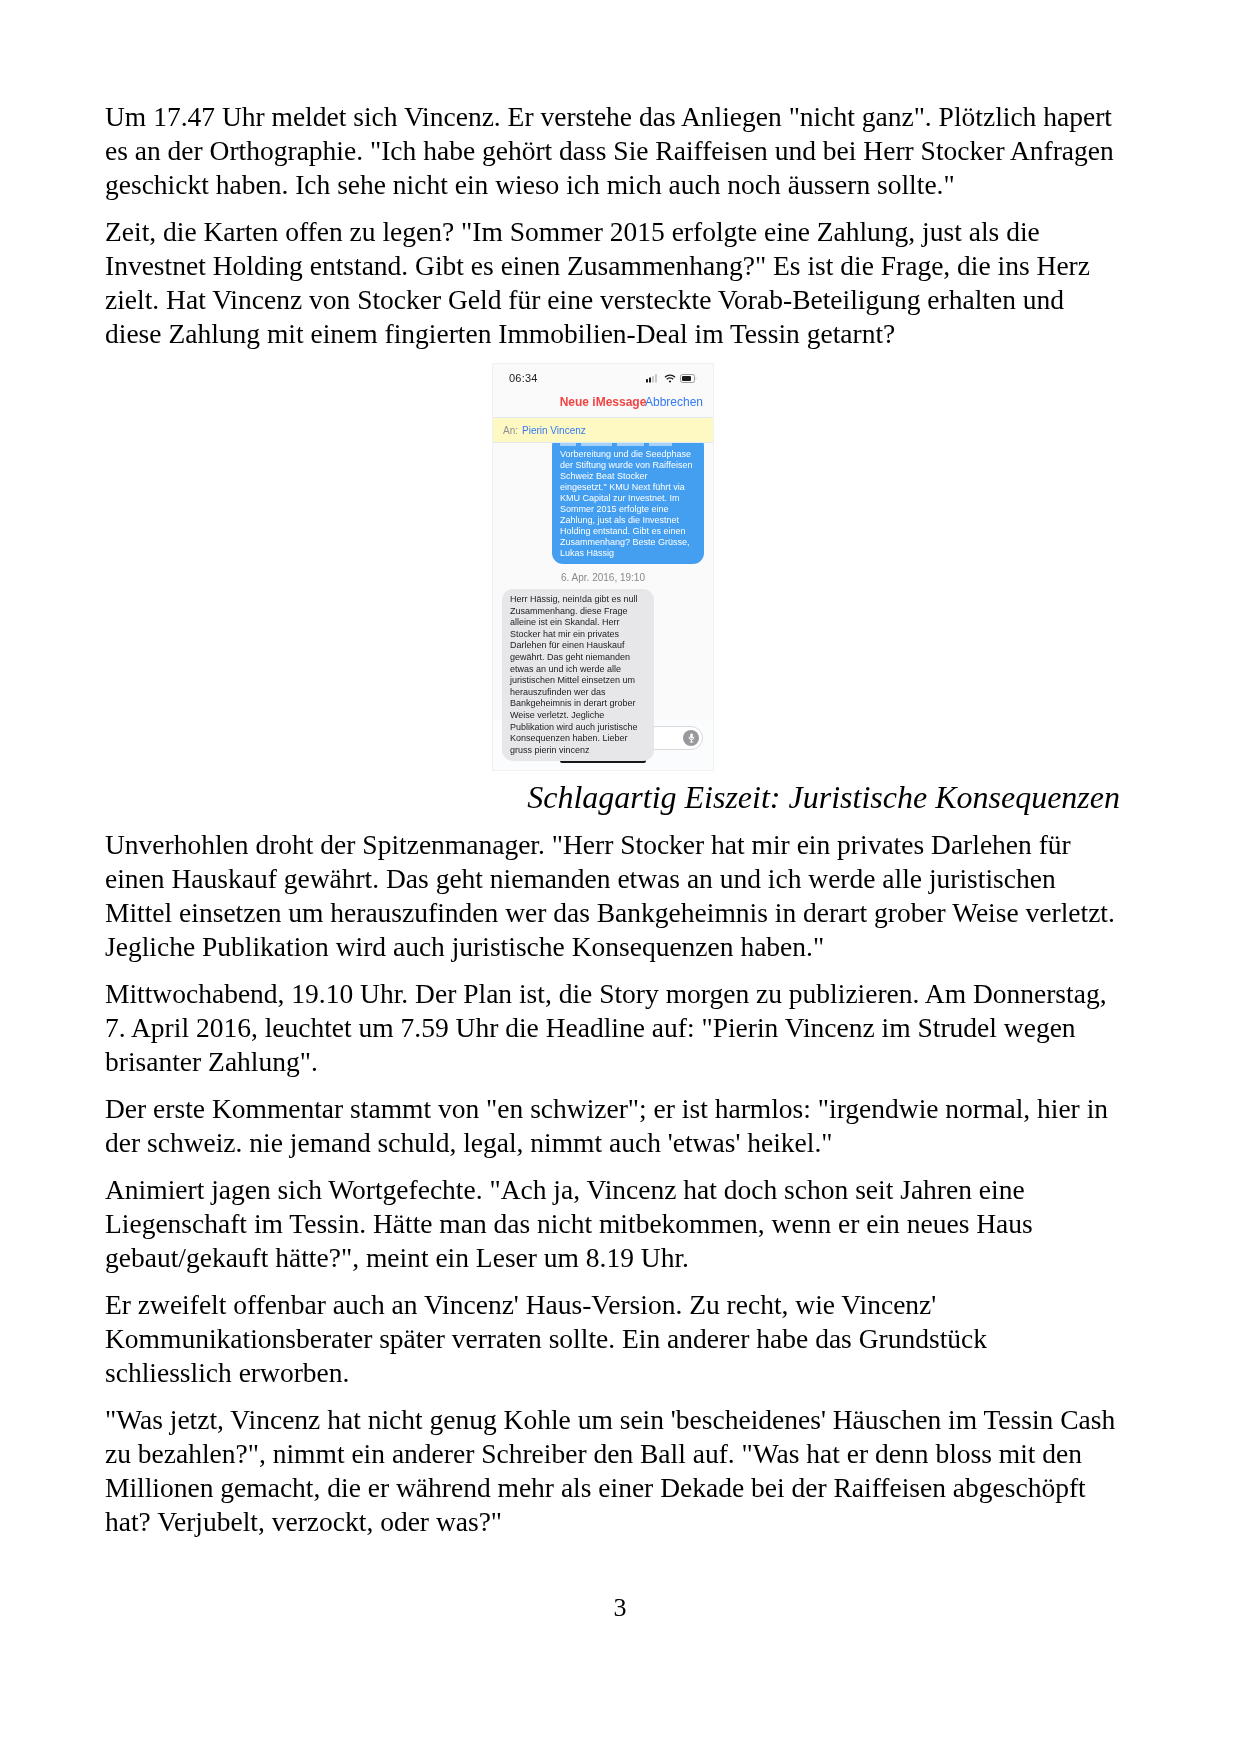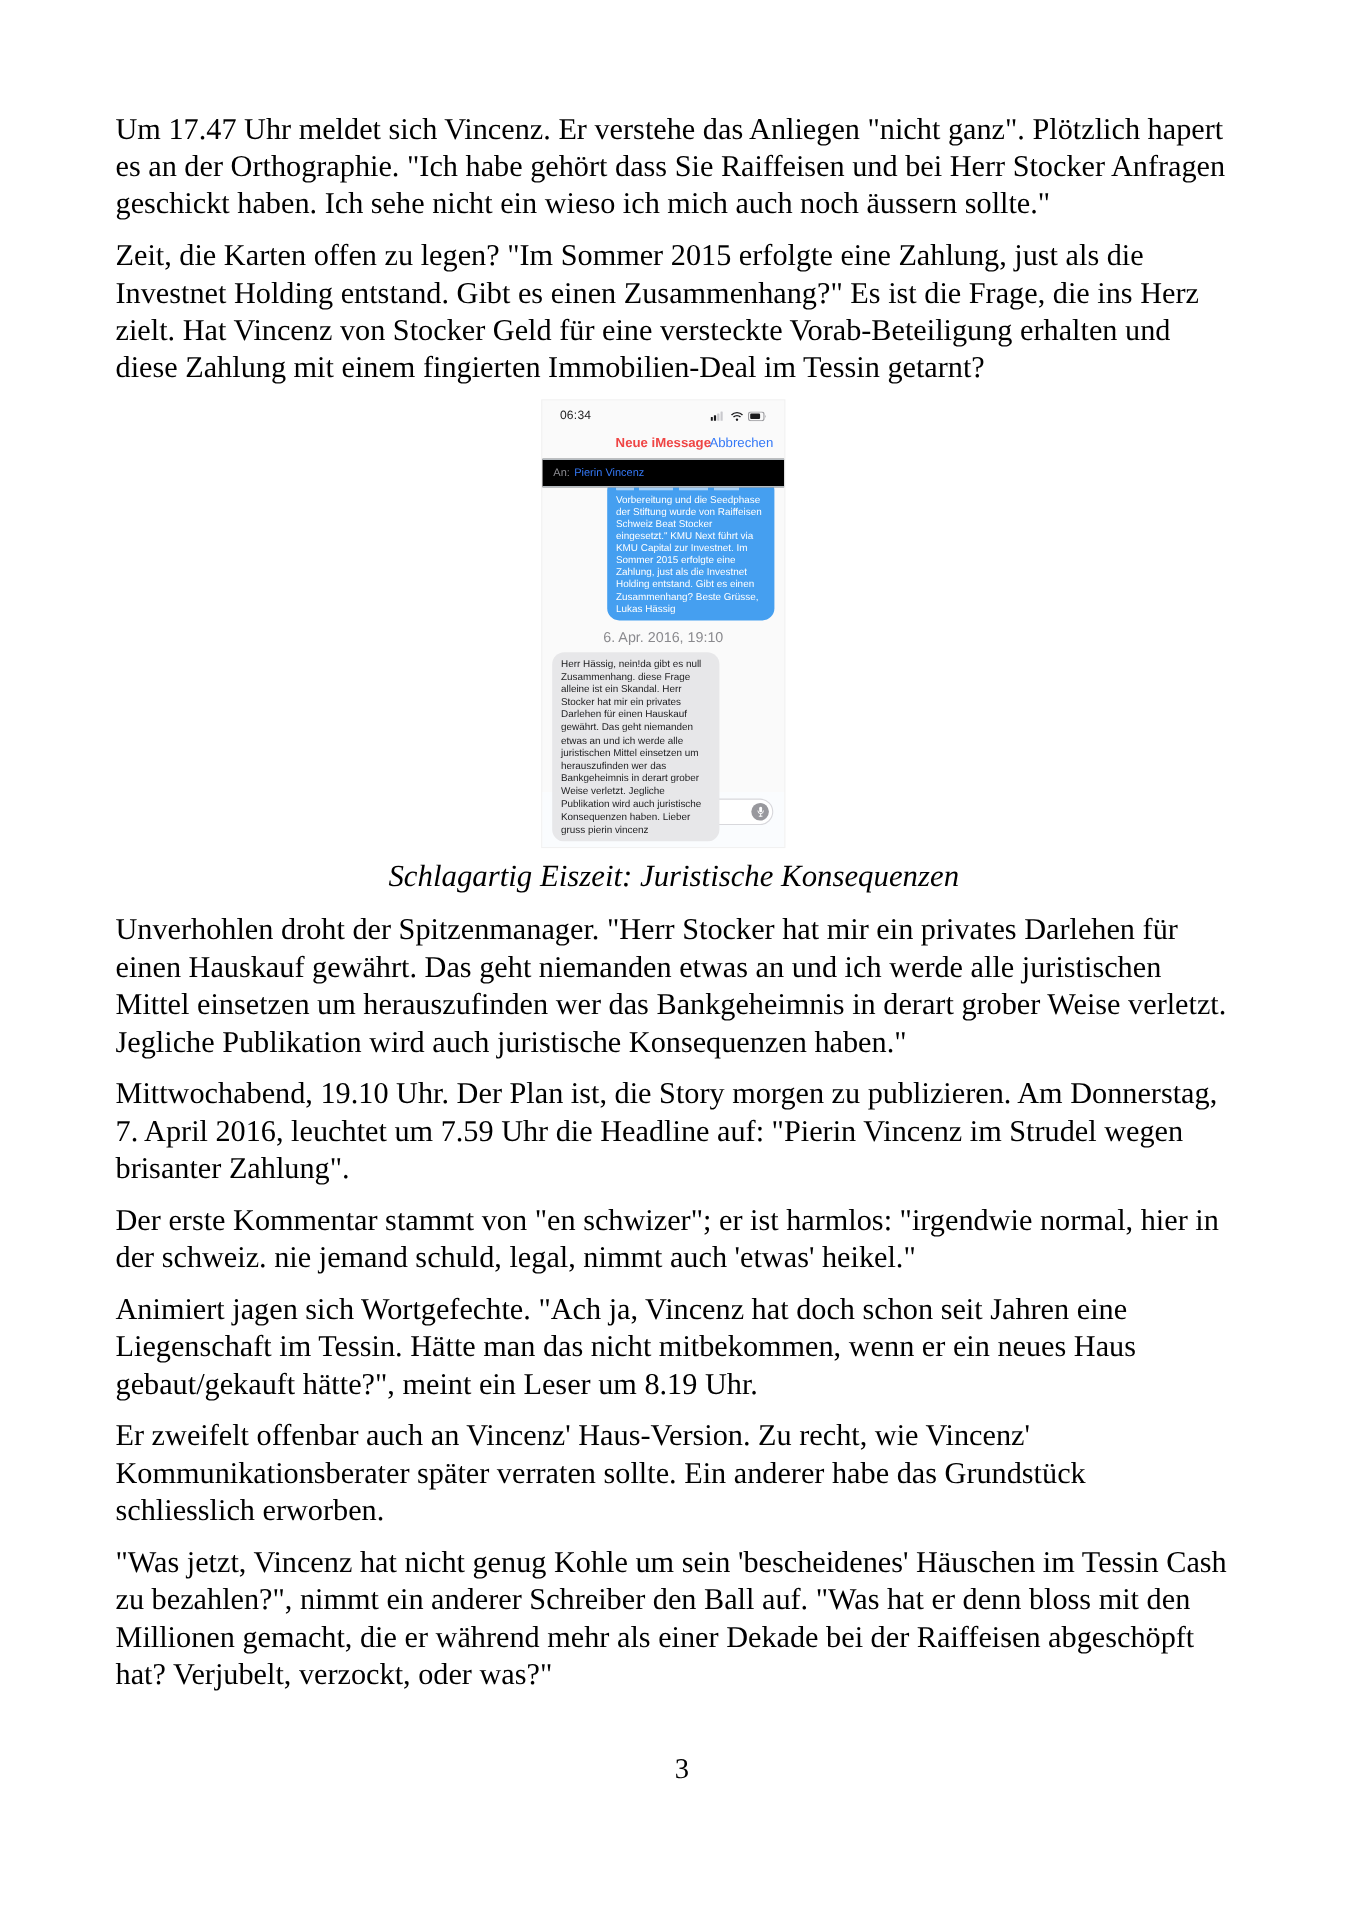--- a/index.html
+++ b/index.html
@@ -20,56 +20,56 @@
   }
   .statusbar { display:flex; justify-content:space-between; align-items:center; padding:8px 15px 2px 16px; }
   .status-time { font-size:11px; font-weight:normal; color:#1b1b1d; letter-spacing:.2px; }
   .status-icons { display:flex; gap:4px; align-items:center; }
 
   .navbar { position:relative; height:31px; display:flex; align-items:center; justify-content:center; }
   .nav-title { font-size:12px; font-weight:bold; color:#ef4444; }
   .nav-cancel { position:absolute; right:10px; font-size:12px; }
 
   .to-row {
-    position:relative; z-index:2; height:24px; background:#000000;
+    position:relative; z-index:2; height:24px; background:#fef9c3;
     border-top:1px solid #e2e9ef; border-bottom:1px solid #e2e9ef;
     display:flex; align-items:center; padding:0 10px; font-size:10px;
   }
   .to-label { color:#8e8e93; margin-right:4px; }
 
   .messages { position:relative; z-index:1; padding:0 9px; overflow:hidden; }
   .bubble {
     width:136px; border-radius:11px; padding:5px 8px;
     font-size:9px; line-height:11px; word-wrap:break-word;
   }
   .bubble.sent { margin-left:auto; margin-top:-8px; padding-top:4px; color:#fff; }
   .clipped-line {
     height:7px; margin:0 0 3px; border-radius:1px; opacity:.65;
     background:
       linear-gradient(90deg, rgba(255,255,255,.8) 0 16px, transparent 16px 21px,
       rgba(255,255,255,.8) 21px 52px, transparent 52px 57px,
       rgba(255,255,255,.8) 57px 84px, transparent 84px 89px,
       rgba(255,255,255,.8) 89px 112px, transparent 112px);
     background-size:100% 5px; background-repeat:no-repeat; background-position:0 2px;
   }
-  .timestamp { text-align:center; font-size:13px; color:#8a8a8e; margin:8px 0 6px; }
+  .timestamp { text-align:center; font-size:10px; color:#8a8a8e; margin:8px 0 6px; }
   .bubble.received { color:#1c1c1e; line-height:11.6px; }
 
   .bottom-dock { position:absolute; left:0; right:0; bottom:0; background:#fafcfe; padding-bottom:7px; }
   .inputbar { display:flex; align-items:center; gap:7px; padding:6px 10px 0; }
   .msg-field {
     flex:1; display:flex; align-items:center; justify-content:space-between;
     height:22px; border:1px solid #d8d8dc; border-radius:12px; background:#fff; padding:0 3px 0 8px;
   }
   .msg-placeholder { font-size:10px; color:#bcbcc0; }
   .mic-btn { width:16px; height:16px; border-radius:50%; background:#98989d; display:flex; align-items:center; justify-content:center; }
   .appstore { width:17px; height:17px; border-radius:50%; background:#9aa0a6; display:flex; align-items:center; justify-content:center; }
   .home-indicator { width:86px; height:4px; border-radius:2px; background:#15161a; margin:9px auto 0; }
 
-  .caption { text-align:center; font-style:italic; font-size:28px; line-height:34px; margin:0 0 14px; }
+  .caption { text-align:right; font-style:italic; font-size:32px; line-height:34px; margin:0 0 14px; }
   .page-number { position:absolute; left:0; top:1593px; width:1240px; text-align:center; font-size:26px; }
 </style>
 </head>
 <body>
 
 <div class="page">
   <div class="content">
 
     <p class="par">Um 17.47 Uhr meldet sich Vincenz. Er verstehe das Anliegen "nicht ganz". Plötzlich hapert es an der Orthographie. "Ich habe gehört dass Sie Raiffeisen und bei Herr Stocker Anfragen geschickt haben. Ich sehe nicht ein wieso ich mich auch noch äussern sollte."</p>
     <p class="par">Zeit, die Karten offen zu legen? "Im Sommer 2015 erfolgte eine Zahlung, just als die Investnet Holding entstand. Gibt es einen Zusammenhang?" Es ist die Frage, die ins Herz zielt. Hat Vincenz von Stocker Geld für eine versteckte Vorab-Beteiligung erhalten und diese Zahlung mit einem fingierten Immobilien-Deal im Tessin getarnt?</p>

